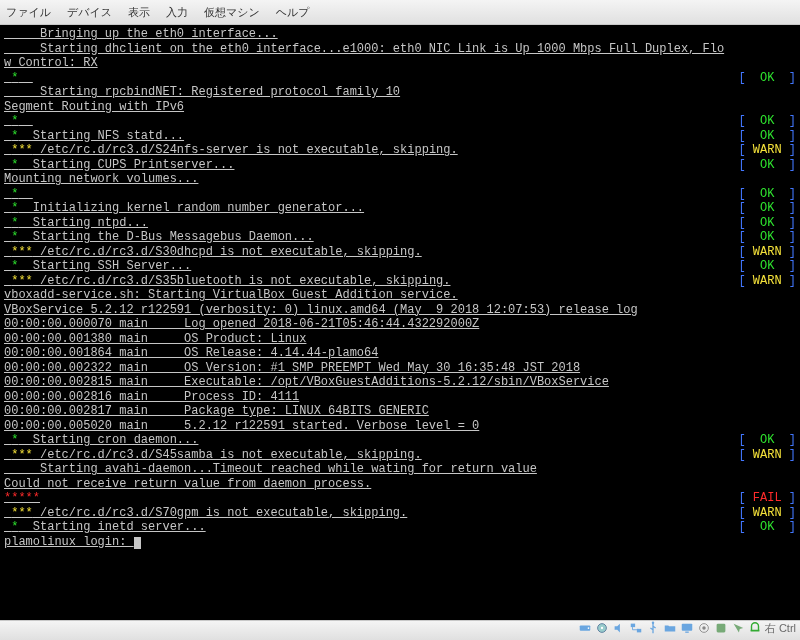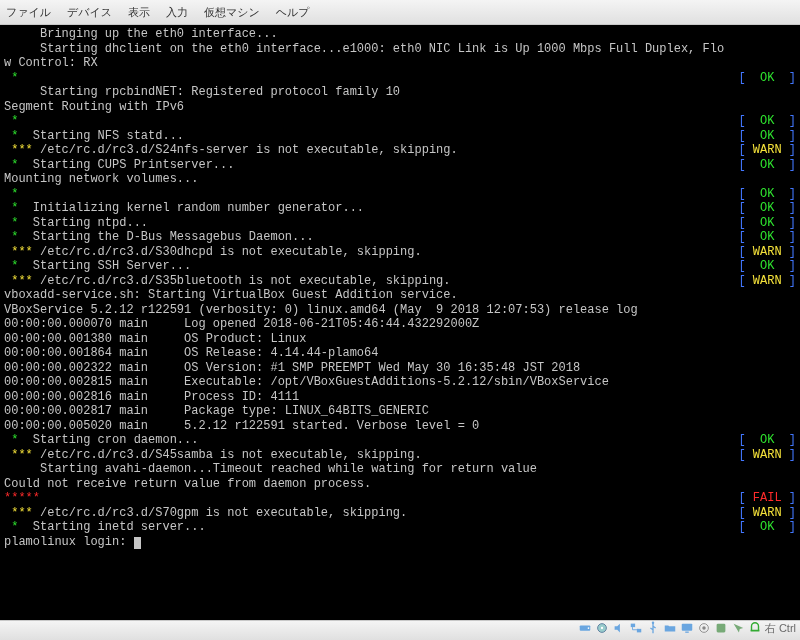--- a/index.html
+++ b/index.html
@@ -24,21 +24,21 @@
     border-bottom: 1px solid #c8c8c8;
   }
   .menubar span { margin-right: 16px; cursor: default; }
   .term {
     padding: 2px 4px 0 4px;
     line-height: 14.5px;
     white-space: pre;
     color: #c6c6c6;
   }
   .row { display: flex; justify-content: space-between; }
-  .left { white-space: pre; }
+  .left { white-space: pre; text-decoration: underline; }
   .right { white-space: pre; }
   .g { color: #2ee22e; }
   .y { color: #f5e23a; }
   .r { color: #ff2b2b; }
   .b { color: #4277ff; }
   .w { color: #c6c6c6; }
   .cursor {
     display: inline-block;
     width: 7px;
     height: 12px;

